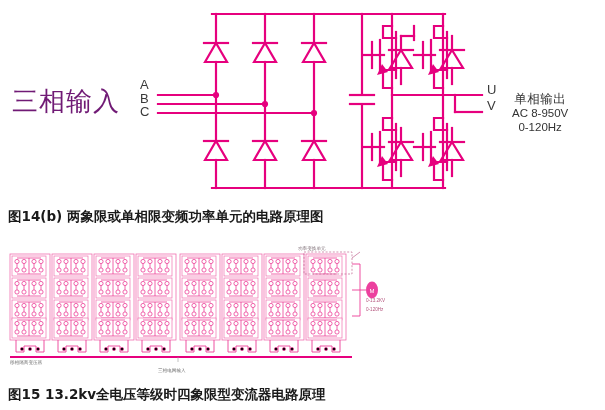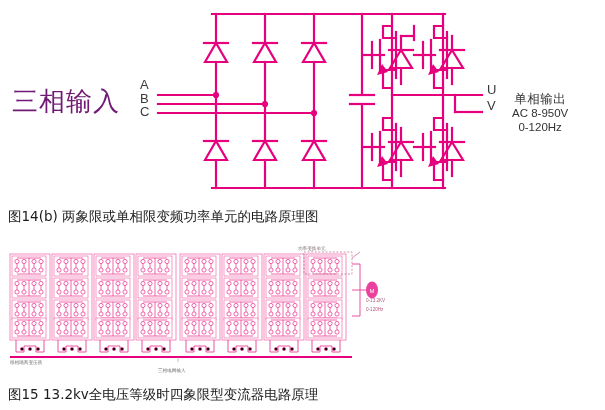--- a/index.html
+++ b/index.html
@@ -29,20 +29,21 @@
   }
   #out-spec{
     left:512px;top:76px;font-size:11.5px;line-height:14px;color:#333;text-align:center;margin-top:16px;
   }
   #out-spec .t1{font-size:12.5px;letter-spacing:.5px;}
 
   
   .caption{
     position:absolute;left:8px;font-size:13.5px;color:#1a1a1a;white-space:nowrap;
     font-family:"DejaVu Sans","Liberation Sans",sans-serif;
+    font-weight:bold;
   }
   #caption-fig14{top:208px;}
   #caption-fig15{top:386px;}
 
   
   #fig15{position:absolute;left:8px;top:250px;width:380px;height:125px;}
   #fig15 svg{display:block;}
 
   
   #watermark{

